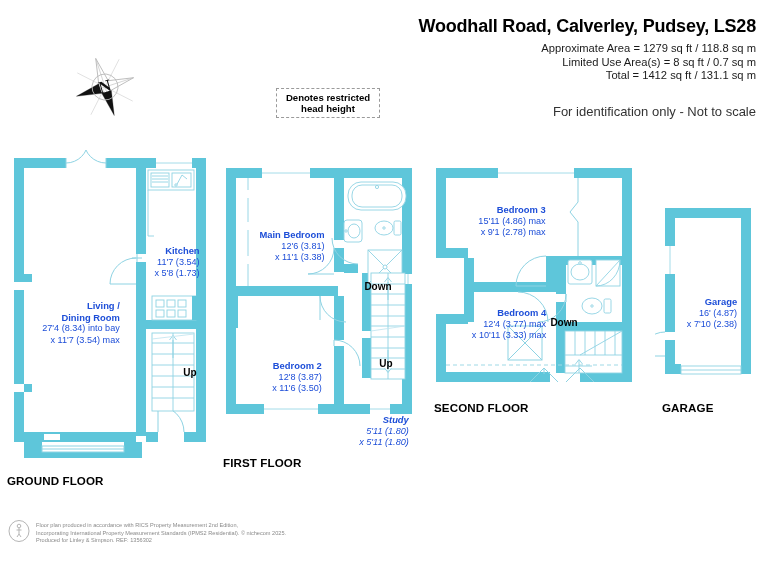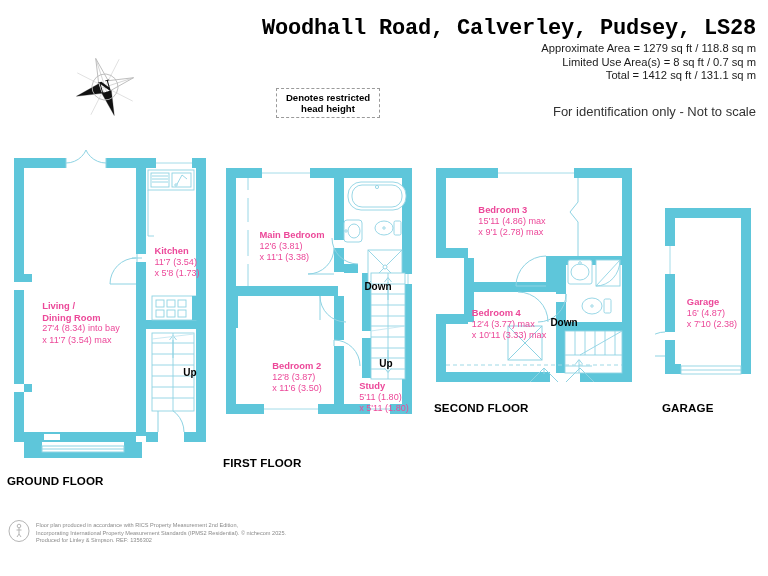--- a/index.html
+++ b/index.html
@@ -13,26 +13,25 @@
   #page {
     position: relative;
     width: 768px; height: 576px;
     background: #ffffff;
   }
 
   
   #header-title {
     position: absolute;
     right: 12px; top: 16px;
-    font-size: 22px;
+    font-size: 18px;
     font-weight: bold;
     color: #000000;
     letter-spacing: -0.2px;
     white-space: nowrap;
-    font-family: Liberation Mono, monospace;
   }
   #area-summary {
     position: absolute;
     right: 12px; top: 42px;
     text-align: right;
     font-size: 11.2px;
     color: #1a1a1a;
     line-height: 13.6px;
     margin-left: 32px;
   }
@@ -71,22 +70,22 @@
     font-size: 11.6px;
     font-weight: bold;
     color: #000;
     letter-spacing: 0.1px;
     white-space: nowrap;
   }
 
   
   .room {
     position: absolute;
-    text-align: left;
-    color: #ec4899;
+    text-align: right;
+    color: #1d4ed8;
     line-height: 11.6px;
     white-space: nowrap;
     transform: translateX(-50%);
   }
   .room .rname { font-size: 9.4px; font-weight: bold; display:block; }
   .room .rdim  { font-size: 9.1px; display:block; }
 
   .stairword {
     position: absolute;
     font-size: 10px;
@@ -400,21 +399,21 @@
     <span class="rdim">12'6 (3.81)</span>
     <span class="rdim">x 11'1 (3.38)</span>
   </div>
 
   <div class="room" style="left:297px; top:360px;">
     <span class="rname">Bedroom 2</span>
     <span class="rdim">12'8 (3.87)</span>
     <span class="rdim">x 11'6 (3.50)</span>
   </div>
 
-  <div class="room" style="left:384px; top:380px;">
+  <div class="room" style="left:384px; top:414px;font-style:italic;">
     <span class="rname">Study</span>
     <span class="rdim">5'11 (1.80)</span>
     <span class="rdim">x 5'11 (1.80)</span>
   </div>
 
   <div class="stairword" style="left:378px; top:281px;">Down</div>
   <div class="stairword" style="left:386px; top:358px;">Up</div>
 
   <div class="plan" style="left:432px; top:160px;">
     <svg width="210" height="250" viewBox="0 0 210 250">

